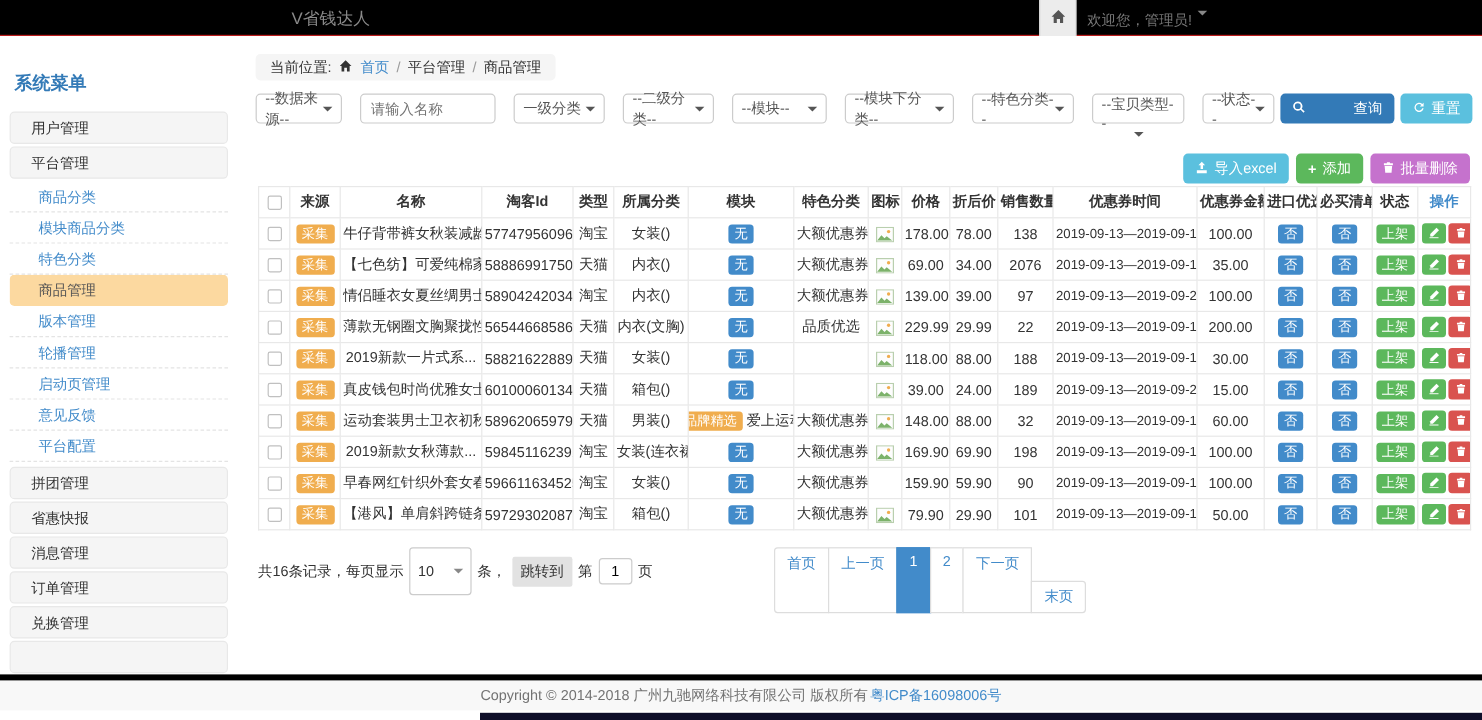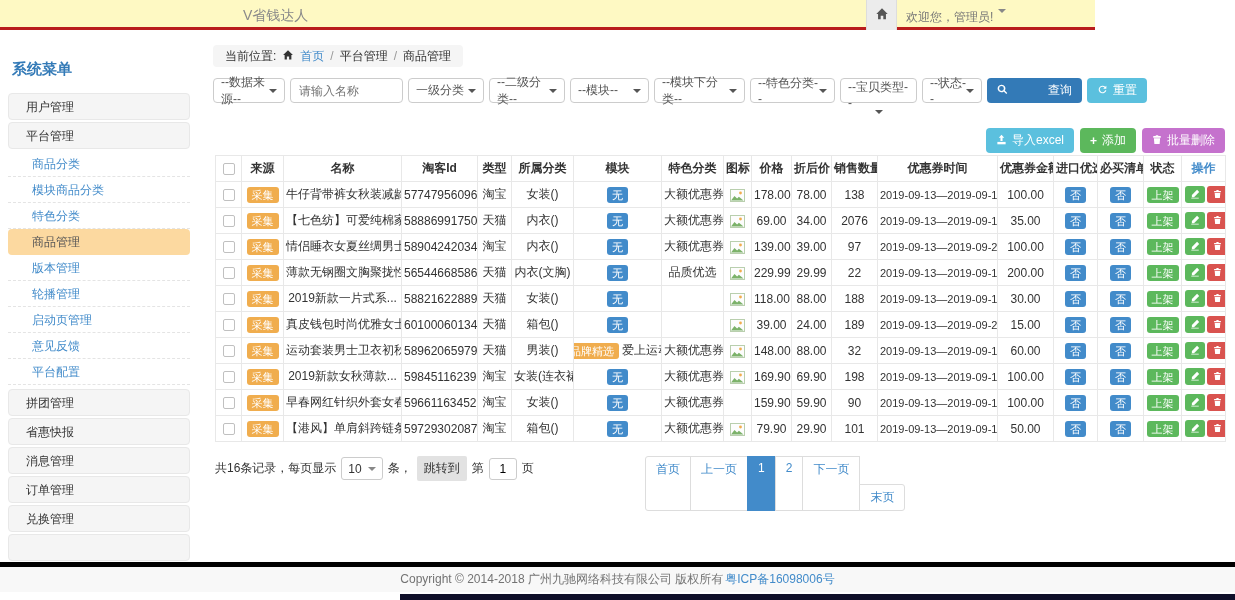--- a/index.html
+++ b/index.html
@@ -2,22 +2,22 @@
 <html><head>
 <meta charset="utf-8">
 <style>
   * { box-sizing: border-box; margin: 0; padding: 0; }
   html,body { background:#fff; }
   body {
     width:1235px; height:600px; position:relative; overflow:hidden;
     font-family:"Liberation Sans","DejaVu Sans",sans-serif; font-size:12px; color:#333;
   }
   
-  .topbar { position:absolute; top:0; left:0; width:1095px; height:30px;
-            background:#fef9c3; border-bottom:3px solid #b91c1c; z-index:6; }
+  .topbar { position:absolute; top:0; left:0; width:1235px; height:30px;
+            background:#000000; border-bottom:1px solid #b91c1c; z-index:6; }
   .app-title { position:absolute; left:243px; top:7px; font-size:14px; color:#8a8a8a; }
   .home-box { position:absolute; left:866px; top:0; width:31px; height:30px; background:#ececec;
               border-left:1px solid #ddd; border-right:1px solid #ddd;
               display:flex; align-items:center; justify-content:center; cursor:pointer; }
   .welcome { position:absolute; left:906px; top:9px; color:#777; cursor:pointer;
              display:flex; align-items:flex-start; gap:5px; }
   .caret-down { width:0; height:0; border-left:4px solid transparent; border-right:4px solid transparent;
                 border-top:4px solid #888; display:inline-block; }
   
   .sidebar { position:absolute; left:8px; top:48px; width:182px; z-index:1; }
@@ -62,22 +62,22 @@
   .badge-green  { background:#5cb85c; cursor:pointer; }
   .module-cell { display:flex; align-items:center; justify-content:center; gap:3px; }
   .cb { display:inline-block; width:12px; height:12px; border:1px solid #c0c0c0; border-radius:2px;
         background:#fff; vertical-align:middle; cursor:pointer; }
   .op-btn { display:inline-flex; align-items:center; justify-content:center; width:20px; height:17px;
             border-radius:3px; border:none; cursor:pointer; margin:0 1px; vertical-align:middle; }
   .op-edit { background:#5cb85c; }
   .op-del  { background:#d9534f; }
   
   .page-left { position:absolute; left:215px; top:456px; display:flex; align-items:center; gap:5px; z-index:2; }
-  .pp-select { border:1px solid #ccc; border-radius:3px; height:23px; display:inline-flex; align-items:center;
-               padding:0 6px; gap:6px; background:#fff; cursor:pointer;text-align:center; }
+  .pp-select { border:1px solid #ccc; border-radius:3px; height:40px; display:inline-flex; align-items:center;
+               padding:0 6px; gap:16px; background:#fff; cursor:pointer;text-align:center; }
   .jump-btn { background:#e2e2e2; border:none; border-radius:2px; padding:4px 7px; color:#333;
               font-family:inherit; font-size:12px; cursor:pointer; }
   .page-input { width:28px; height:22px; border:1px solid #ccc; border-radius:3px; text-align:center;
                 font-family:inherit; font-size:12px; }
   .pager { position:absolute; left:645px; top:456px; display:flex; z-index:2; }
   .pager-item { border:1px solid #ddd; margin-left:-1px; padding:4px 10px; color:#428bca; background:#fff;
                 cursor:pointer; }
   .pager-item:first-child { border-radius:3px 0 0 3px; margin-left:0; }
   .pager-item:last-child  { border-radius:0 3px 3px 0;margin-top:28px; }
   .pager-item.active { background:#428bca; color:#fff; border-color:#428bca; }
@@ -139,21 +139,21 @@
       </svg>
   </span>
   <span class="link-blue">首页</span>
   <span class="sep">/</span>
   <span>平台管理</span>
   <span class="sep">/</span>
   <span>商品管理</span>
 </div>
 
 <div class="filter-bar">
-  <span id="filter-items" style="display:flex;gap:5px;">
+  <span id="filter-items" style="display:flex;gap:15px;">
       <div class="fselect" style="width: 72px;">
         <span>--数据来源--</span>
         <span class="caret-down"></span>
       </div>
       <input class="finput" placeholder="请输入名称" style="width: 113px;">
       <div class="fselect" style="width: 76px;">
         <span>一级分类</span>
         <span class="caret-down"></span>
       </div>
       <div class="fselect" style="width: 76px;">

